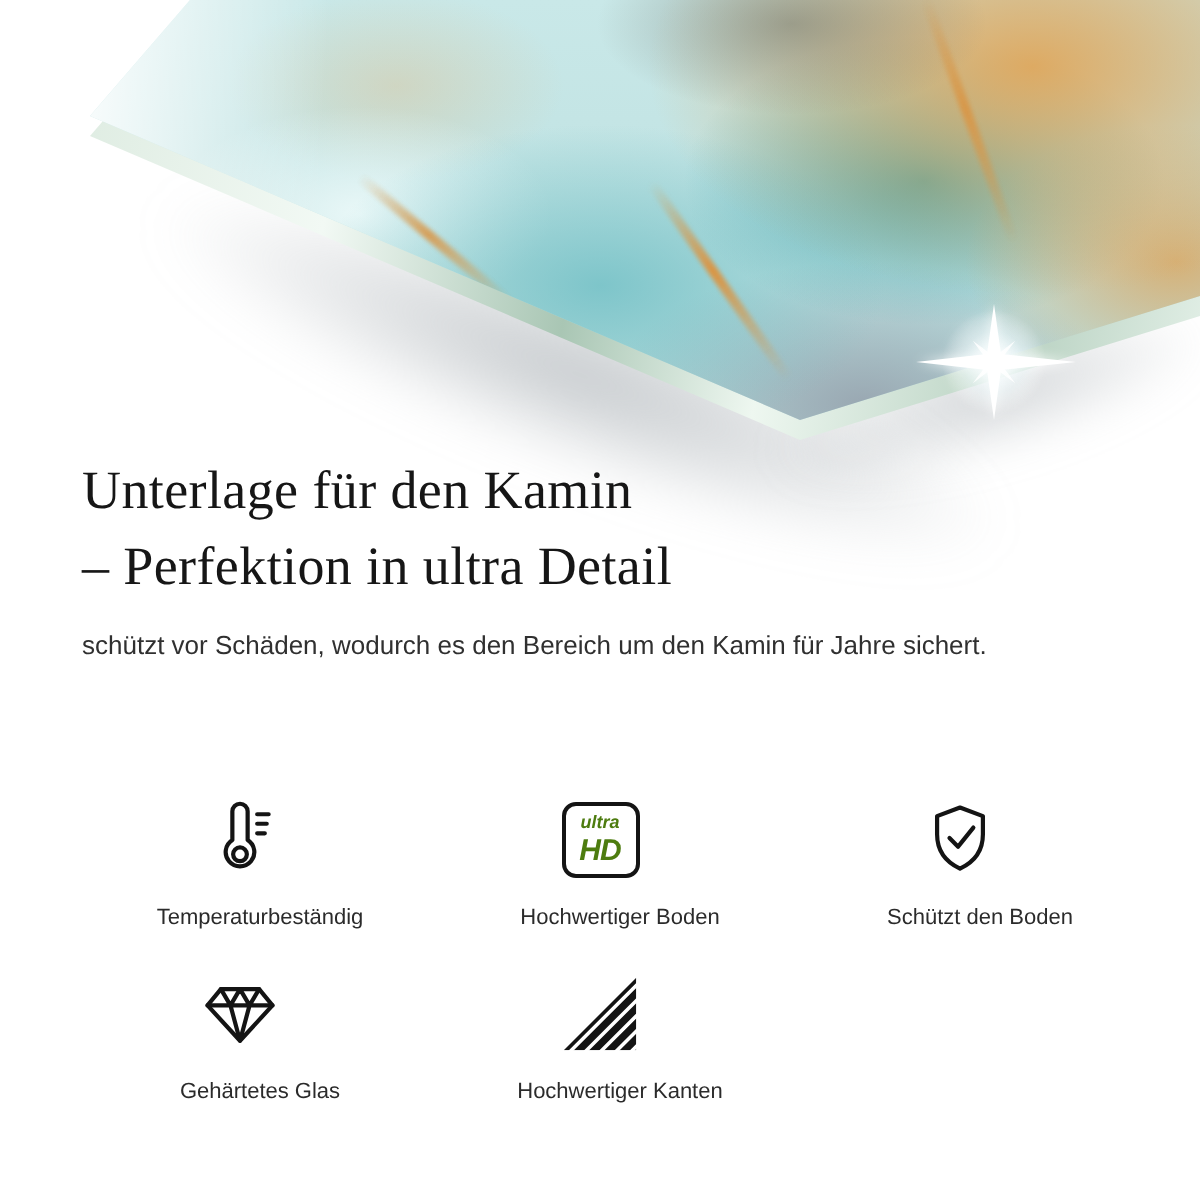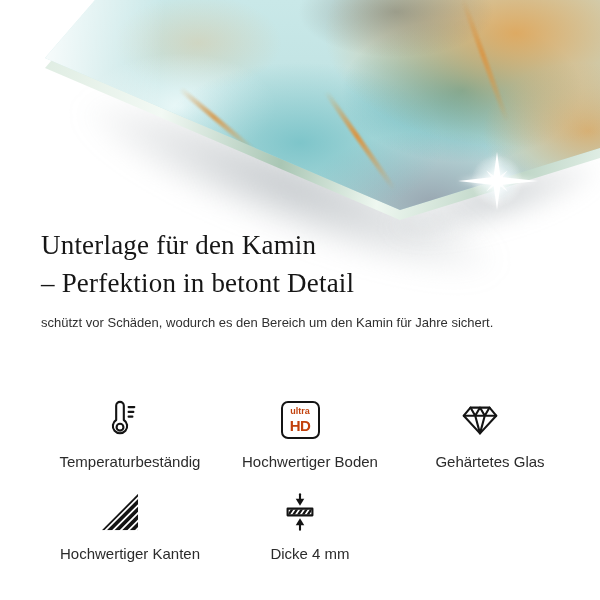--- a/index.html
+++ b/index.html
@@ -64,25 +64,25 @@
   .desc { position:absolute; left:41px; top:308px; font-size:13px; line-height:29.5px; color:#303030; }
   .desc span { display:block; white-space:nowrap; }
 
   
   .features {
     position:absolute; left:30px; top:398px; width:540px;
     display:grid; grid-template-columns:repeat(3,1fr); row-gap:20px;
   }
   .feature { display:flex; flex-direction:column; align-items:center; }
   .icon-box { height:44px; display:flex; align-items:center; justify-content:center; }
-  .feature-label { margin-top:11px; font-size:15px; color:#2b2b2b;margin-left:20px; }
+  .feature-label { margin-top:11px; font-size:11px; color:#2b2b2b;margin-left:20px; }
   .uhd {
     width:39px; height:38px; border:2.6px solid #141414; border-radius:7px;
     display:flex; flex-direction:column; align-items:center; justify-content:center;
-    color:#c2410c; line-height:1;
+    color:#4d7c0f; line-height:1;font-style:italic;
   }
   .uhd .t { font-size:9px; font-weight:700; }
   .uhd .b { font-size:15px; font-weight:800; margin-top:2px; letter-spacing:-0.5px; }
   svg .ln { stroke:#141414; stroke-width:2.2; fill:none; stroke-linecap:round; stroke-linejoin:round; }
   svg .fl { fill:#141414; stroke:none; }
 </style>
 </head>
 <body>
 
 <div class="page">
@@ -104,21 +104,21 @@
         <stop offset="100%" stop-color="#ffffff" stop-opacity="0"></stop>
       </radialGradient>
       <circle cx="45" cy="35" r="26" fill="url(#glow)"></circle>
       <polygon fill="#ffffff" points="45,6 48.5,31 86,35 48.5,39 45,64 41.5,39 6,35 41.5,31"></polygon>
       <polygon fill="#ffffff" opacity="0.85" transform="rotate(45 45 35) scale(1)" points="45,20 46.8,33 60,35 46.8,37 45,50 43.2,37 30,35 43.2,33"></polygon>
     </svg>
   </div>
 
   <h1 class="title">
     <span>Unterlage für den Kamin</span>
-    <span>– Perfektion in betont Detail</span>
+    <span>– Perfektion in ultra Detail</span>
   </h1>
 
   <p class="desc">
     <span>schützt vor Schäden, wodurch es den Bereich um den Kamin für Jahre sichert.</span>
   </p>
 
   <div class="features">
 
     <div class="feature">
       <div class="icon-box">
@@ -134,20 +134,29 @@
     <div class="feature">
       <div class="icon-box">
         <div class="uhd">
           <span class="t">ultra</span>
           <span class="b">HD</span>
         </div>
       </div>
       <div class="feature-label">Hochwertiger Boden</div>
     </div>
 
+    <div class="feature">
+      <div class="icon-box">
+        <svg width="42" height="42" viewBox="0 0 44 44">
+          <path class="ln" d="M22 5 L34 9.5 V19 C34 28 29.5 33.5 22 37 C14.5 33.5 10 28 10 19 V9.5 Z"></path>
+          <path class="ln" d="M16.5 21 l4.5 4.5 L29 15.5"></path>
+        </svg>
+      </div>
+      <div class="feature-label">Schützt den Boden</div>
+    </div>
 
     <div class="feature">
       <div class="icon-box">
         <svg width="42" height="42" viewBox="0 0 44 44">
           <path class="ln" d="M12 9 H32 L39 17.5 L22 36 L5 17.5 Z"></path>
           <path class="ln" d="M5 17.5 H39 M12 9 L17 17.5 L22 9 L27 17.5 L32 9 M17 17.5 L22 36 M27 17.5 L22 36"></path>
         </svg>
       </div>
       <div class="feature-label">Gehärtetes Glas</div>
     </div>
@@ -159,33 +168,15 @@
               <path d="M3 41 L41 3 L41 41 Z"></path>
             </clipPath>
           <g clip-path="url(#tri)" stroke="#141414" stroke-width="3.8">
             <path d="M0 44 L44 0 M7 45 L45 7 M14 46 L46 14 M21 47 L47 21 M28 48 L48 28 M35 49 L49 35"></path>
           </g>
         </svg>
       </div>
       <div class="feature-label">Hochwertiger Kanten</div>
     </div>
 
-    <div class="feature">
-      <div class="icon-box">
-        <svg width="42" height="42" viewBox="0 0 44 44">
-          <clipPath id="bar">
-              <rect x="10" y="19.5" width="24" height="5"></rect>
-            </clipPath>
-          <rect class="ln" x="9" y="18.5" width="26" height="7" stroke-width="2.4"></rect>
-          <g clip-path="url(#bar)" stroke="#141414" stroke-width="2.4">
-            <path d="M8 28 L16 16 M13 28 L21 16 M18 28 L26 16 M23 28 L31 16 M28 28 L36 16"></path>
-          </g>
-          <path class="ln" d="M22 3.5 v5" stroke-width="2.6"></path>
-          <path class="fl" d="M17.5 8 h9 L22 15.5 Z"></path>
-          <path class="ln" d="M22 40.5 v-5" stroke-width="2.6"></path>
-          <path class="fl" d="M17.5 36 h9 L22 28.5 Z"></path>
-        </svg>
-      </div>
-      <div class="feature-label">Dicke 4 mm</div>
-    </div>
 
   </div>
 </div>
 
 </body></html>

